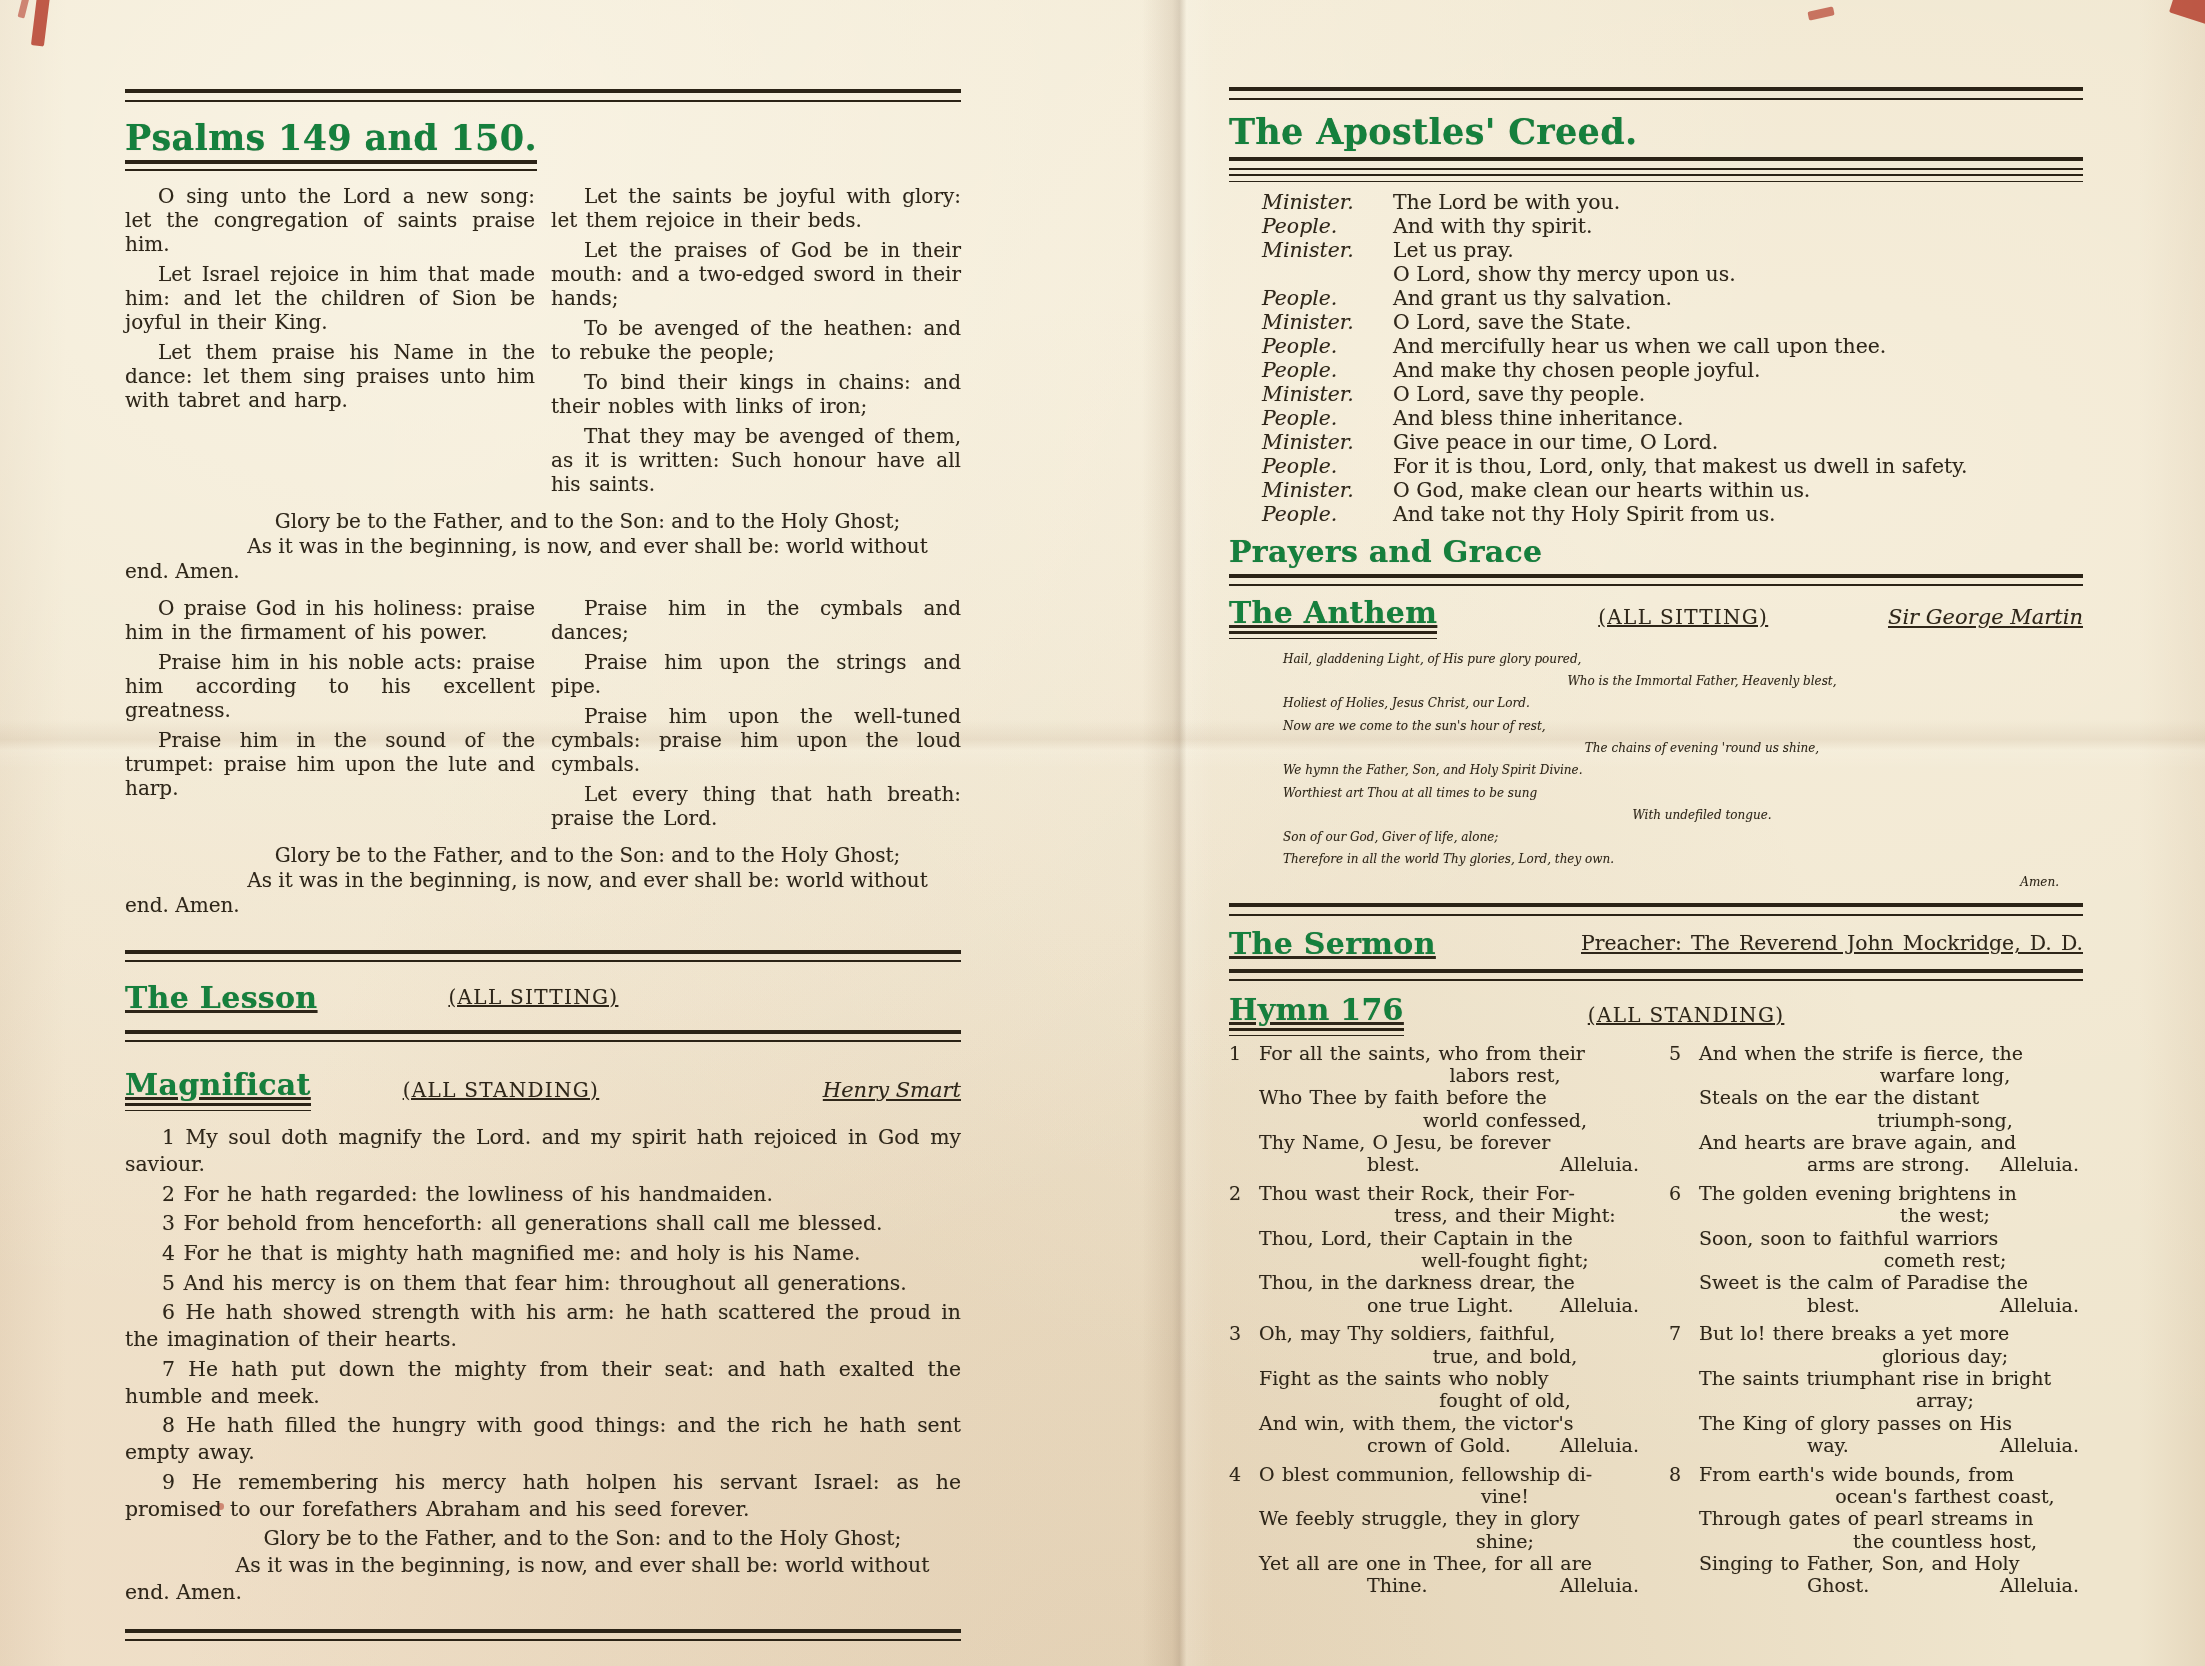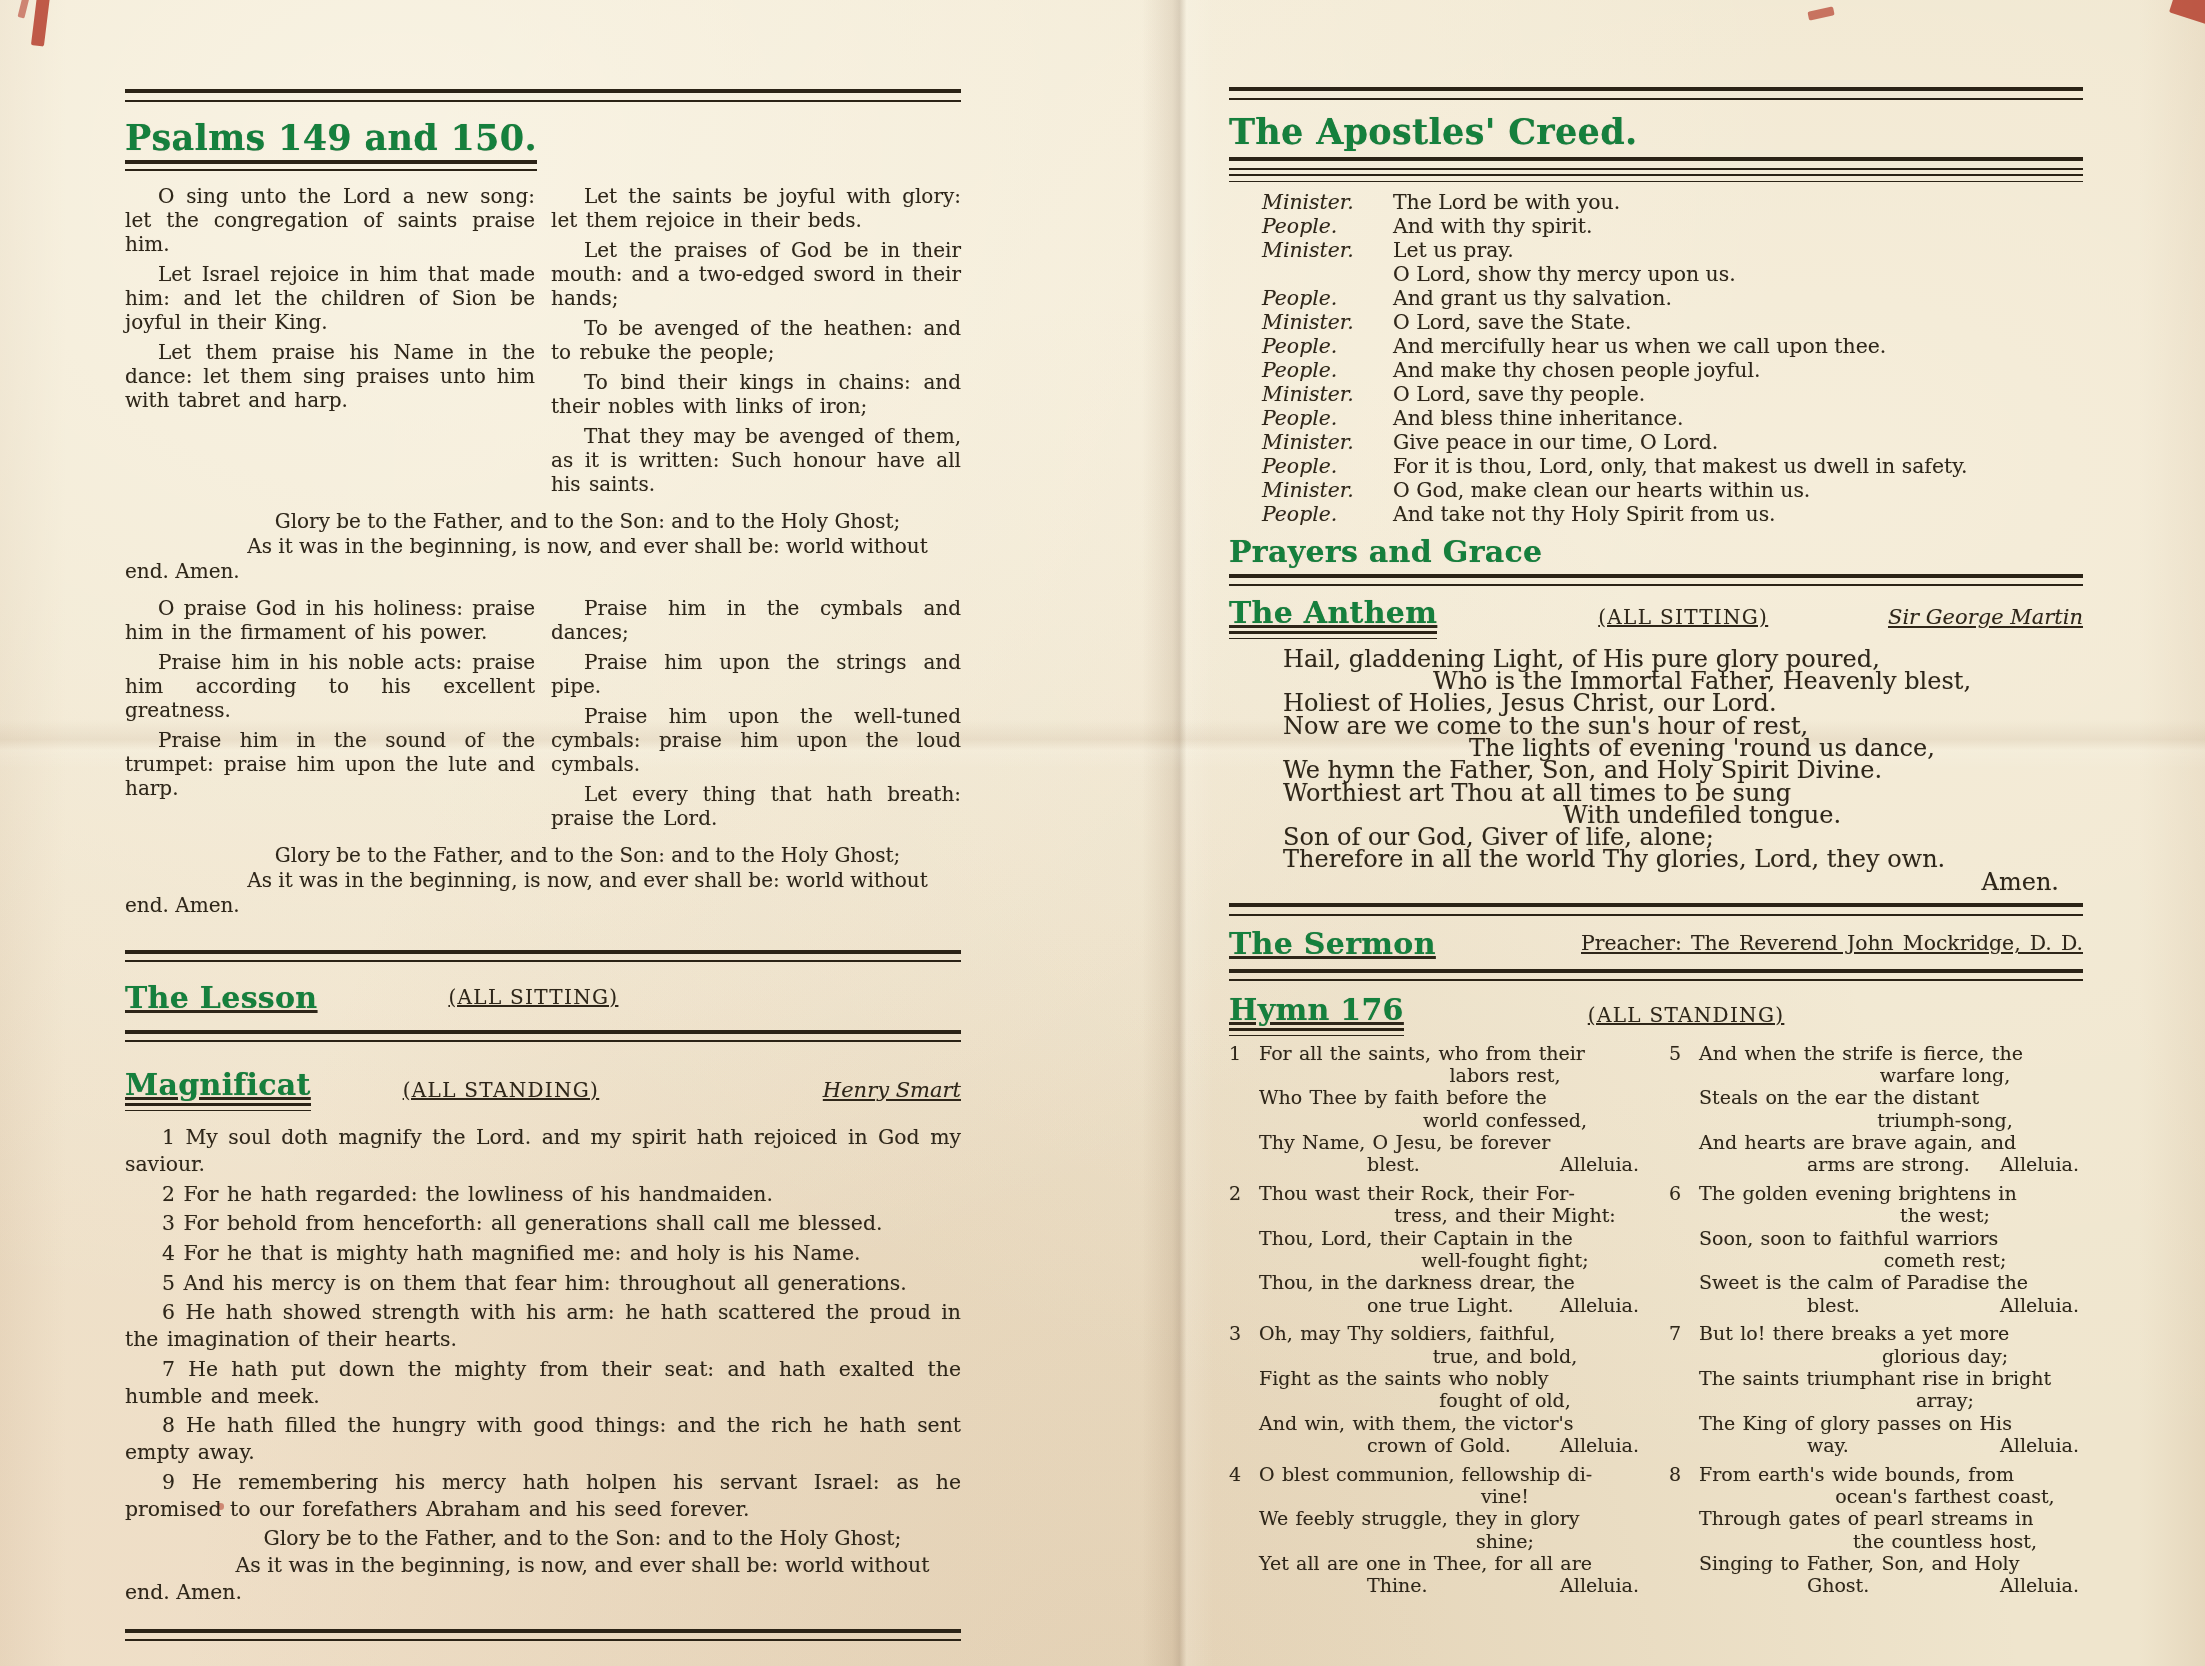--- a/index.html
+++ b/index.html
@@ -73,21 +73,21 @@
   .creed-head{margin-top:12px;}
   .rule-creed1{margin-top:6.6px;}
   .rule-creed2{margin-top:4px;}
   .responses{margin-top:8px;padding-left:33px;font-size:20.4px;line-height:24px;}
   .resp .spk{display:inline-block;width:131px;font-style:italic;}
   .resp-center{text-align:center;letter-spacing:1.3px;padding-right:79px;}
   .prayers-head{display:block;margin-top:9.2px;}
   .rule-prayers{margin-top:5.3px;}
   .anthemrow{margin-top:9.2px;}
   .anthem-dir{margin-left:161px;}
-  .anthem{margin-top:9.2px;padding-left:54px;padding-right:20px;font-size:24px;line-height:22.3px;}
+  .anthem{margin-top:9.2px;padding-left:54px;padding-right:20px;font-size:12px;line-height:22.3px;font-style:italic;}
   .anthem .ind1{padding-left:58px;}
   .rule-anthem{margin-top:10.5px;}
   .sermonrow{margin-top:10.5px;}
   .preacher{font-size:20.4px;margin-left:auto;word-spacing:2.6px;}
   .rule-sermon{margin-top:9.2px;}
   .hymnrow{margin-top:12px;}
   .hymn-dir{margin-left:184px;}
   .hymn-cols{display:flex;gap:26px;margin-top:5.3px;}
   .hymn-col{flex:1;}
   .verse{display:flex;margin-bottom:6.6px;}
@@ -231,21 +231,21 @@
     </span>
     <span class="dir anthem-dir">(ALL SITTING)</span>
     <span class="composer">Sir George Martin</span>
   </div>
 
   <div class="lines anthem">
       <div class="vline"><span>Hail, gladdening Light, of His pure glory poured,</span></div>
       <div class="vline ind1"><span>Who is the Immortal Father, Heavenly blest,</span></div>
       <div class="vline"><span>Holiest of Holies, Jesus Christ, our Lord.</span></div>
       <div class="vline"><span>Now are we come to the sun's hour of rest,</span></div>
-      <div class="vline ind1"><span>The lights of evening 'round us dance,</span></div>
+      <div class="vline ind1"><span>The chains of evening 'round us shine,</span></div>
       <div class="vline"><span>We hymn the Father, Son, and Holy Spirit Divine.</span></div>
       <div class="vline"><span>Worthiest art Thou at all times to be sung</span></div>
       <div class="vline ind1"><span>With undefiled tongue.</span></div>
       <div class="vline"><span>Son of our God, Giver of life, alone;</span></div>
       <div class="vline"><span>Therefore in all the world Thy glories, Lord, they own.</span></div>
       <div class="vline split">
         <span></span>
         <span class="right-word">Amen.</span>
       </div>
     </div>

